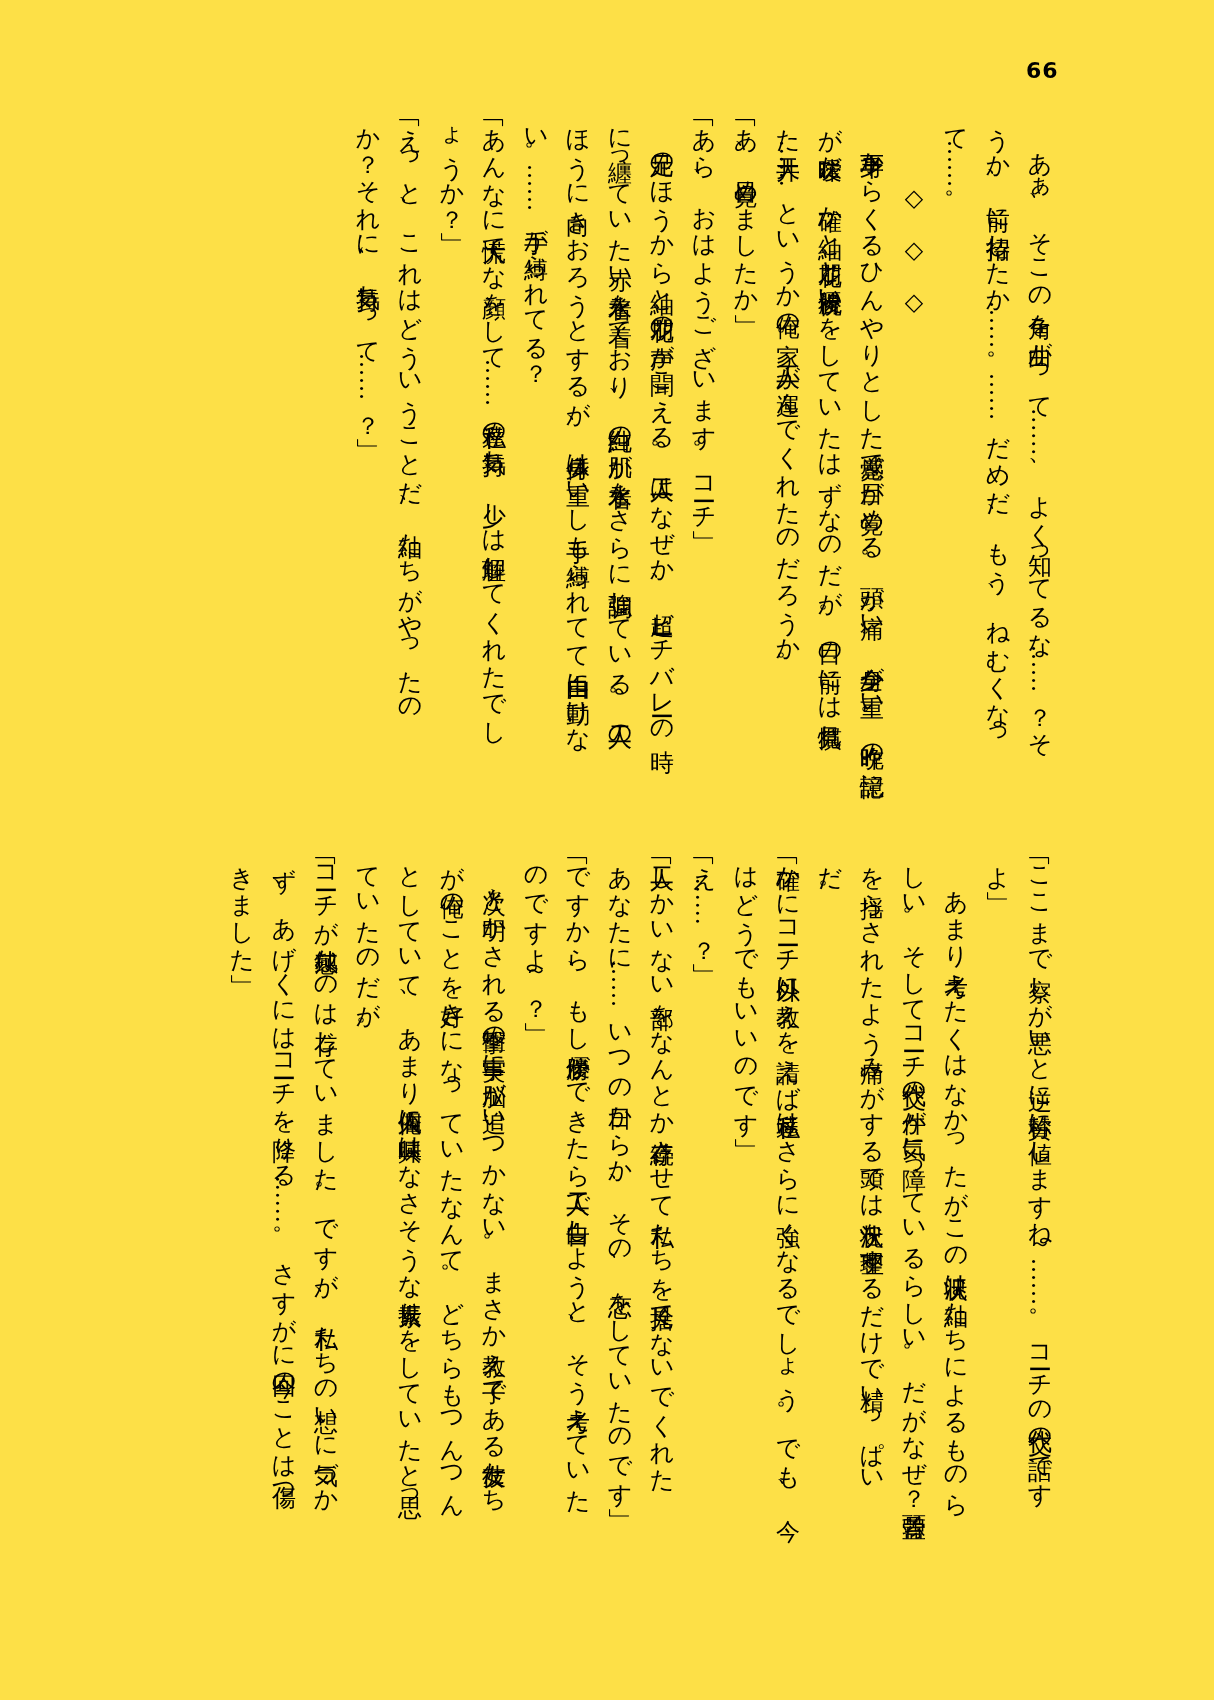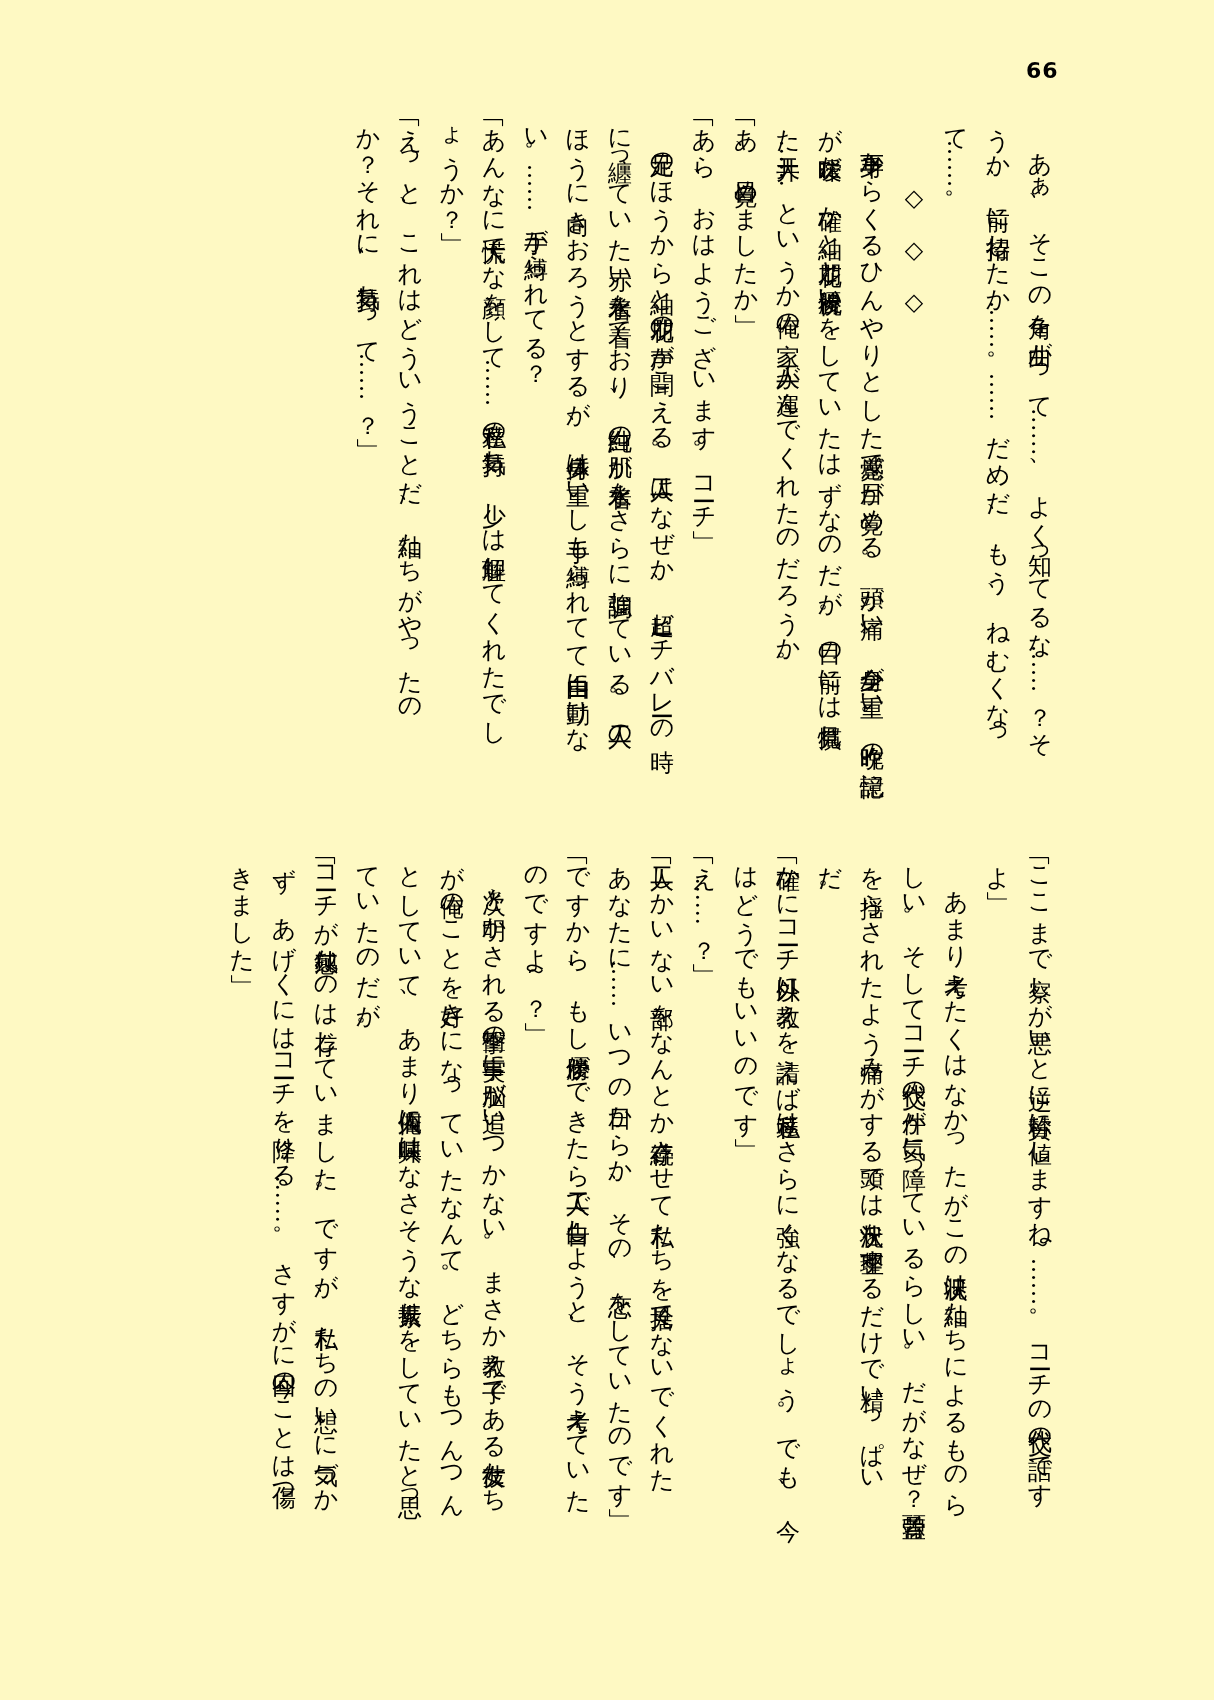--- a/index.html
+++ b/index.html
@@ -4,21 +4,21 @@
 <style>
   html, body {
     margin: 0;
     padding: 0;
     background: #ffffff;
   }
   .page {
     position: relative;
     width: 1214px;
     height: 1700px;
-    background: #fef9c3;
+    background: #fde047;
     overflow: hidden;
     font-family: "DejaVu Serif", "Liberation Serif", serif;
   }
   .pagenum {
     position: absolute;
     left: 1026px;
     top: 58px;
     font-family: "DejaVu Sans", "Liberation Sans", sans-serif;
     font-weight: 700;
     font-size: 22px;

